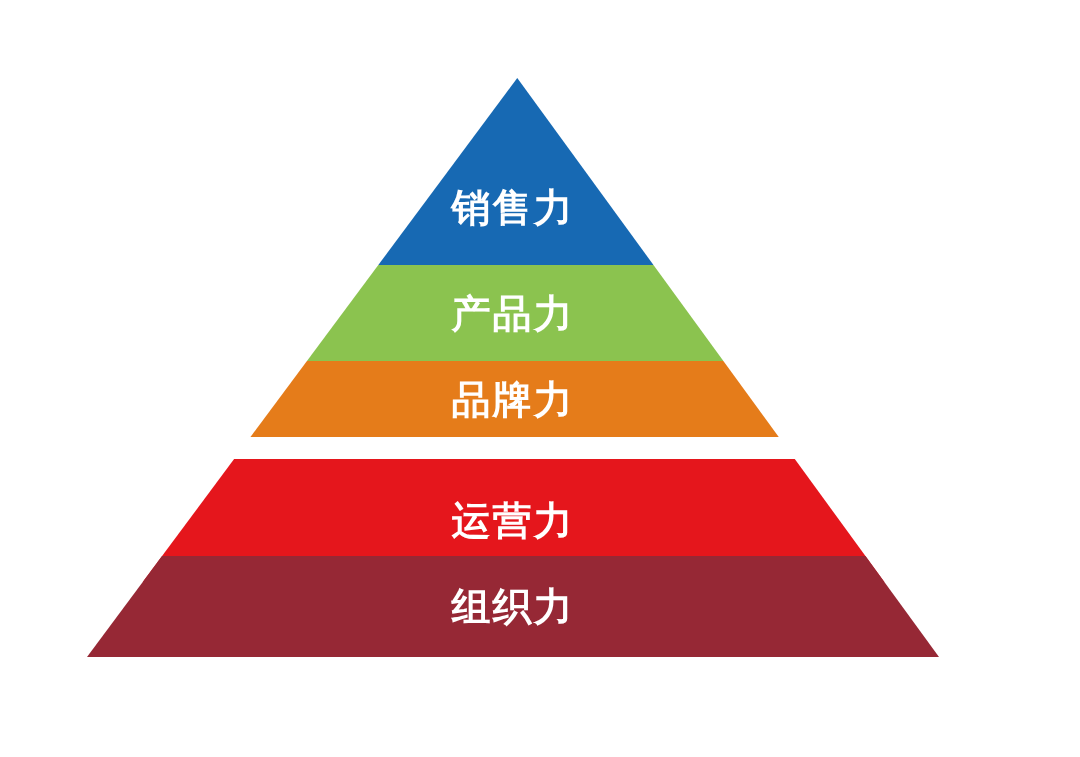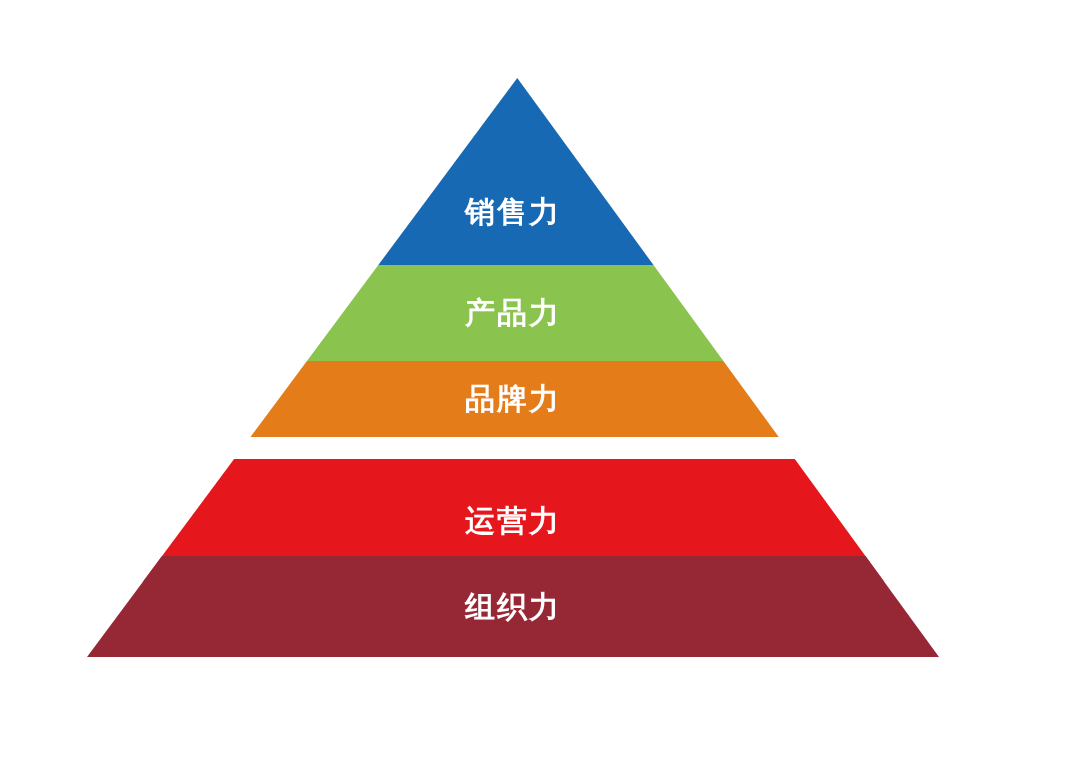--- a/index.html
+++ b/index.html
@@ -25,21 +25,21 @@
     .band {
       position: absolute;
       left: 0;
       width: 100%;
       display: flex;
       align-items: center;
       justify-content: center;
     }
     .band-label {
       color: #ffffff;
-      font-size: 30px;
+      font-size: 39px;
       font-weight: bold;
       letter-spacing: 2px;
       line-height: 1;
     }
   </style>
 </head>
 <body>
 
 <div class="pyramid">
   <div class="band" style="background: rgb(23, 105, 179); top: 0px; height: 187px; align-items: flex-end; padding-bottom: 38px; box-sizing: border-box;">

